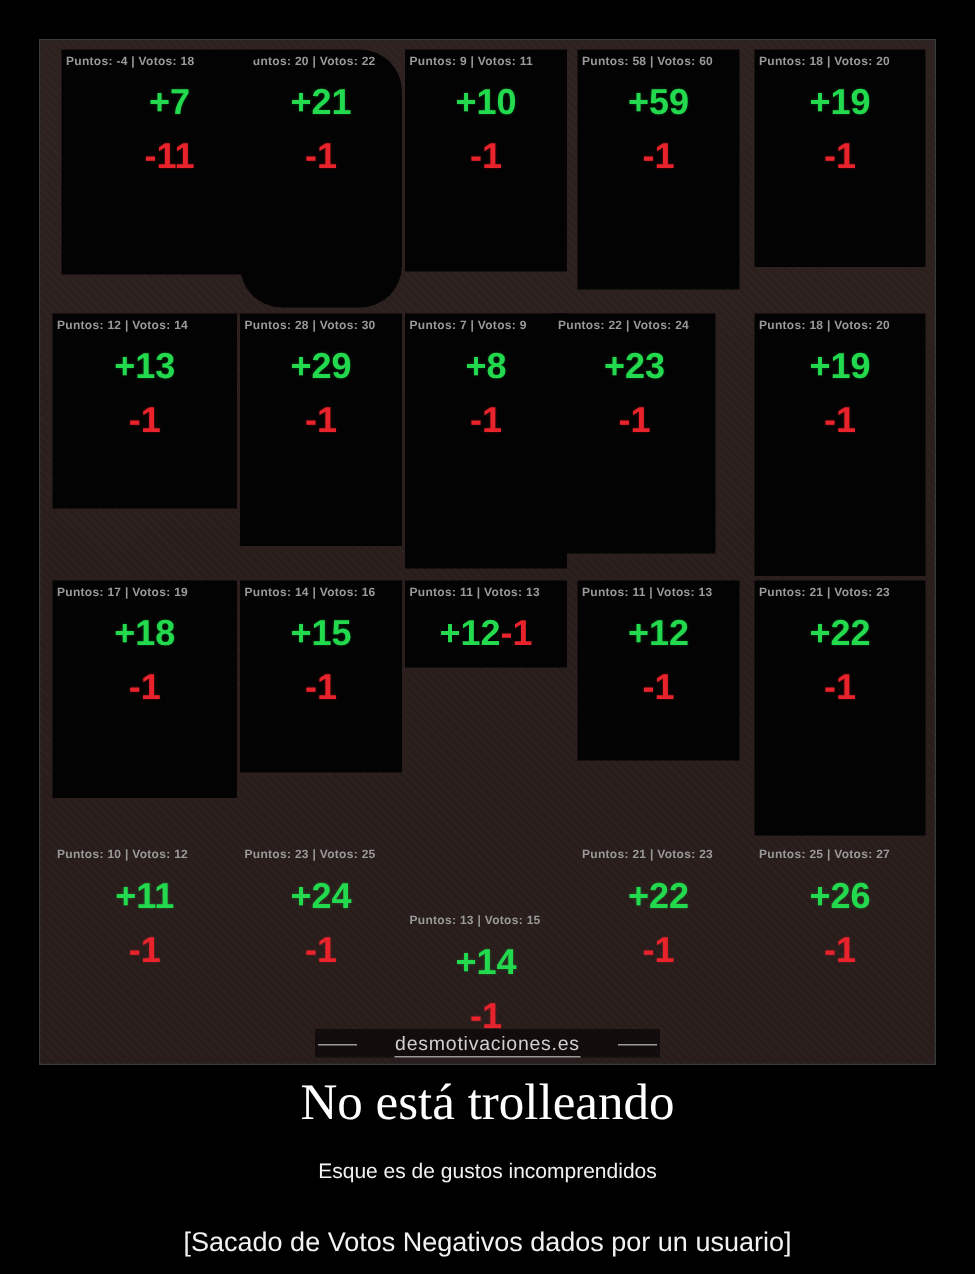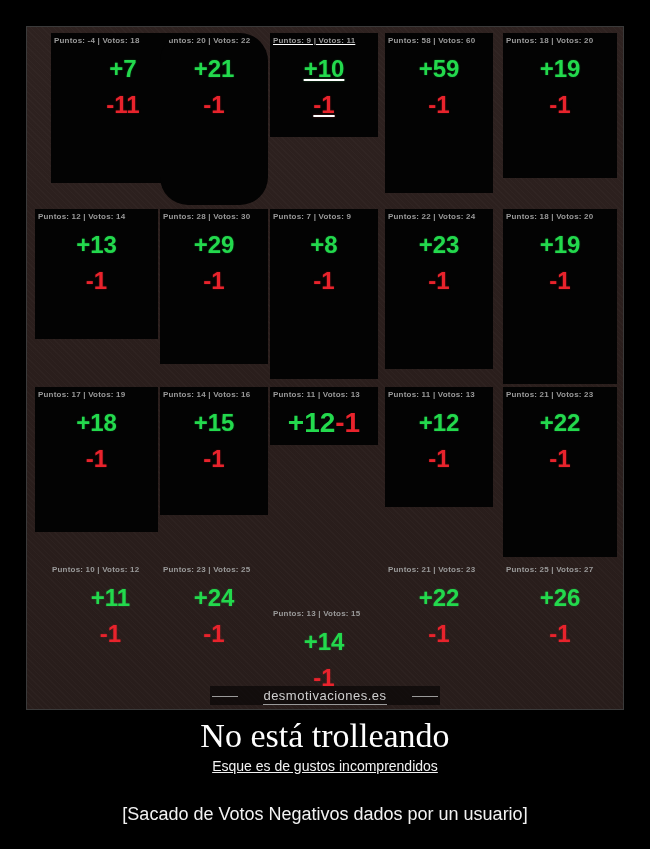--- a/index.html
+++ b/index.html
@@ -79,21 +79,21 @@
     color: #e8232c;
     font-weight: bold;
     font-size: 24px;
     line-height: 30px;
     margin-top: 6px;
     text-shadow: 0 0 2px rgba(232,35,44,0.35);
   }
   .inline-pair {
     color: #23d94d;
     font-weight: bold;
-    font-size: 28px;
+    font-size: 24px;
     line-height: 30px;
   }
   .inline-pair .n {
     color: #e8232c;
   }
   
   .watermark {
     position: absolute;
     left: 0;
     right: 0;
@@ -134,52 +134,52 @@
     font-family: "Liberation Serif", serif;
     font-size: 34px;
     color: #ffffff;
     line-height: 44px;
     font-weight: normal;
   }
   .subtitle {
     font-family: "Liberation Sans", sans-serif;
     font-size: 14px;
     color: #f2f2f2;
-    text-decoration: underline;
+    margin-top: 14px;
   }
   .footnote {
     font-family: "Liberation Sans", sans-serif;
     font-size: 18px;
     color: #f2f2f2;
     margin-top: 30px;
   }
 </style>
 </head>
 <body>
 
 <div class="poster">
 
   <div class="image-frame">
     <div class="grid" id="grid">
         <div class="row" style="height: 176px;">
-          <div class="cell" style="left: 16px; width: 144px; height: 150px;">
+          <div class="cell" style="left: 6px; width: 144px; height: 150px;">
             <div class="meta">Puntos: -4 | Votos: 18</div>
             <div class="vals">
               <div class="pos">+7</div>
               <div class="neg">-11</div>
             </div>
           </div>
           <div class="cell" style="left: 125px; width: 108px; height: 172px; border-radius: 28px;">
             <div class="meta">Puntos: 20 | Votos: 22</div>
             <div class="vals">
               <div class="pos">+21</div>
               <div class="neg">-1</div>
             </div>
           </div>
-          <div class="cell" style="left: 235px; width: 108px; height: 104px; text-decoration: underline;">
+          <div class="cell" style="left: 235px; width: 108px; height: 148px;">
             <div class="meta">Puntos: 9 | Votos: 11</div>
             <div class="vals">
               <div class="pos">+10</div>
               <div class="neg">-1</div>
             </div>
           </div>
           <div class="cell" style="left: 350px; width: 108px; height: 160px;">
             <div class="meta">Puntos: 58 | Votos: 60</div>
             <div class="vals">
               <div class="pos">+59</div>
@@ -209,21 +209,21 @@
               <div class="neg">-1</div>
             </div>
           </div>
           <div class="cell" style="left: 235px; width: 108px; height: 170px;">
             <div class="meta">Puntos: 7 | Votos: 9</div>
             <div class="vals">
               <div class="pos">+8</div>
               <div class="neg">-1</div>
             </div>
           </div>
-          <div class="cell" style="left: 350px; width: 108px; height: 160px;">
+          <div class="cell" style="left: 334px; width: 108px; height: 160px;">
             <div class="meta">Puntos: 22 | Votos: 24</div>
             <div class="vals">
               <div class="pos">+23</div>
               <div class="neg">-1</div>
             </div>
           </div>
           <div class="cell" style="left: 468px; width: 114px; height: 175px;">
             <div class="meta">Puntos: 18 | Votos: 20</div>
             <div class="vals">
               <div class="pos">+19</div>
@@ -261,21 +261,21 @@
           </div>
           <div class="cell" style="left: 468px; width: 114px; height: 170px;">
             <div class="meta">Puntos: 21 | Votos: 23</div>
             <div class="vals">
               <div class="pos">+22</div>
               <div class="neg">-1</div>
             </div>
           </div>
         </div>
         <div class="row" style="height: 128px;">
-          <div class="cell transparent" style="left: 14px; width: 123px; height: 116px;">
+          <div class="cell transparent" style="left: 0px; width: 123px; height: 116px;">
             <div class="meta">Puntos: 10 | Votos: 12</div>
             <div class="vals">
               <div class="pos">+11</div>
               <div class="neg">-1</div>
             </div>
           </div>
           <div class="cell transparent" style="left: 125px; width: 108px; height: 116px;">
             <div class="meta">Puntos: 23 | Votos: 25</div>
             <div class="vals">
               <div class="pos">+24</div>

